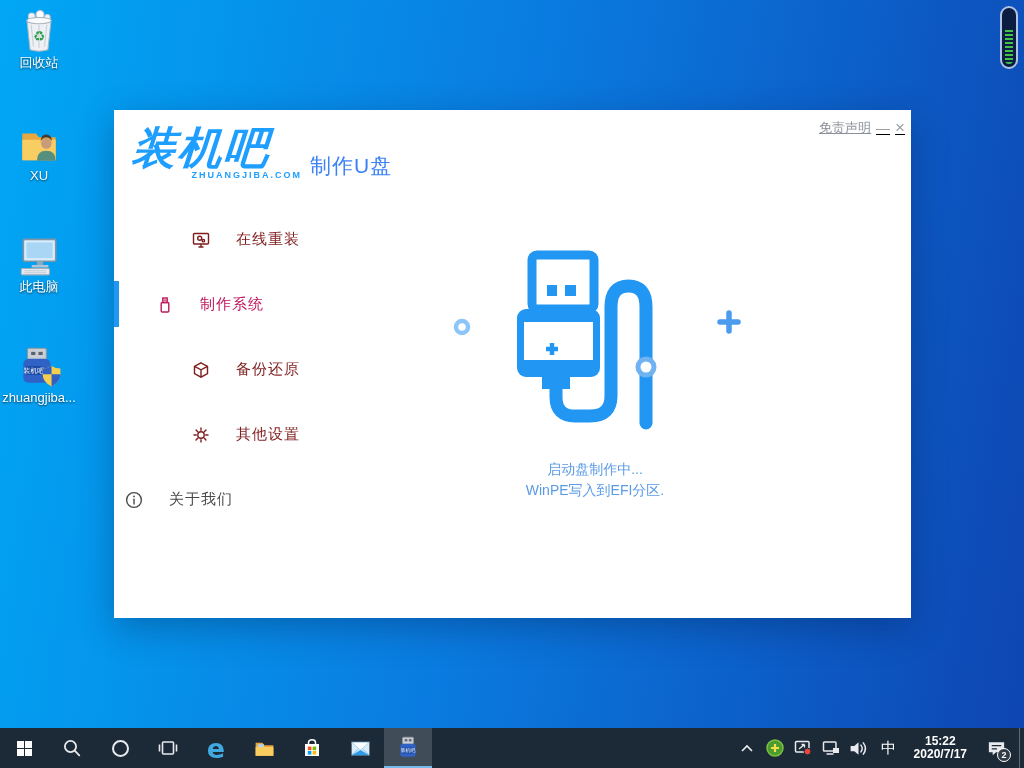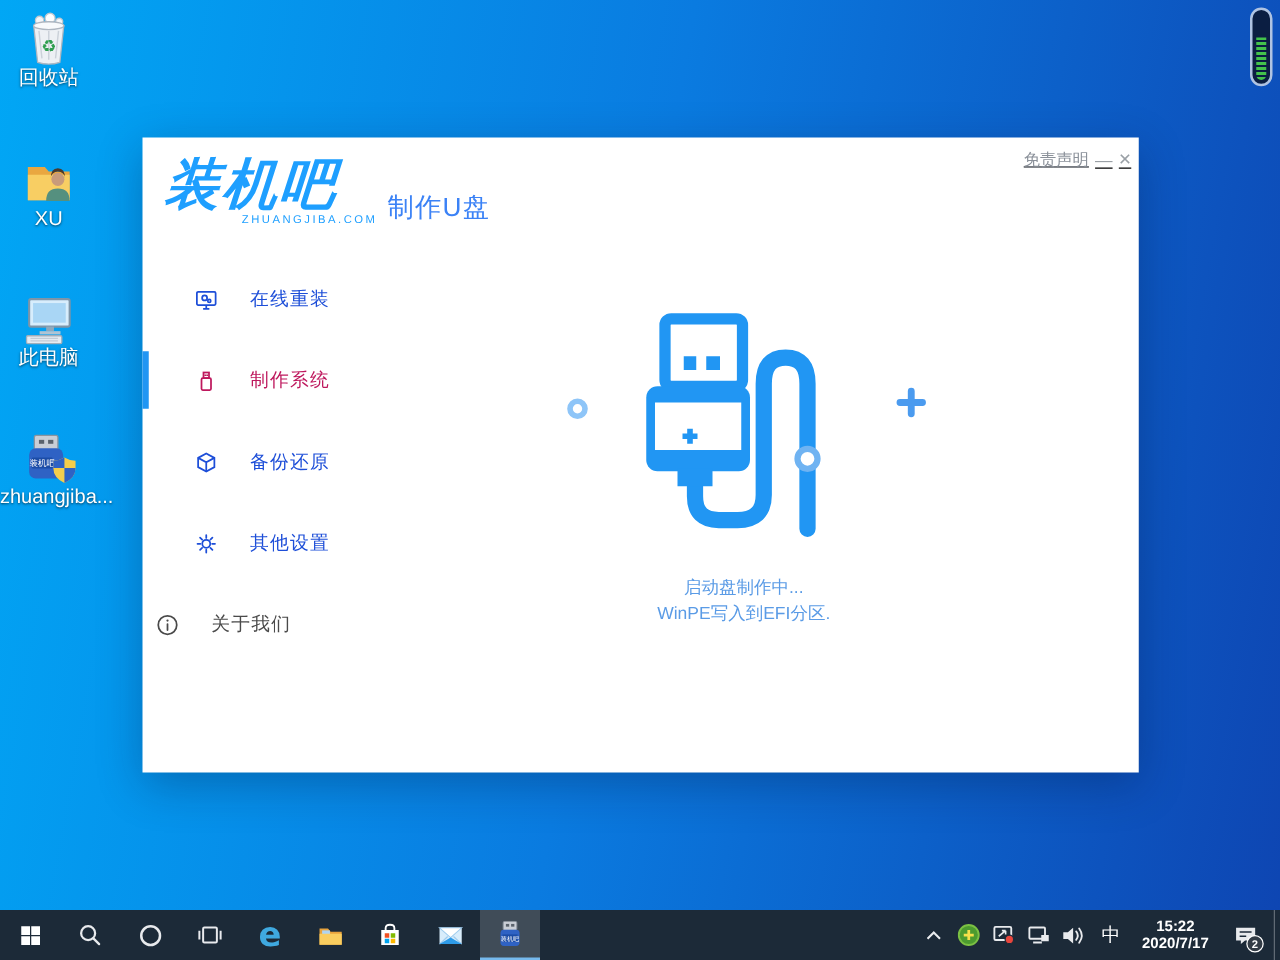--- a/index.html
+++ b/index.html
@@ -6,53 +6,53 @@
   html,body { width:1024px; height:768px; overflow:hidden; }
   body { font-family:"Liberation Sans","DejaVu Sans",sans-serif; }
 
   .stage{ position:relative; width:1024px; height:768px; overflow:hidden;
     background:linear-gradient(100deg,#01A7F5 0%,#0A7BE0 48%,#0E45B2 100%); }
 
   
   .d-col{ position:absolute; left:0; top:4px; width:78px; }
   .d-icon{ position:relative; width:78px; text-align:center; cursor:default; }
   .d-icon svg{ display:block; margin:0 auto; }
-  .d-label{ margin-top:2px; font-size:16px; color:#fff; text-shadow:0 1px 2px rgba(0,0,0,.65);
+  .d-label{ margin-top:2px; font-size:13px; color:#fff; text-shadow:0 1px 2px rgba(0,0,0,.65);
     line-height:13px; white-space:nowrap; }
   .di-1{ margin-top:4px; } .di-2{ margin-top:52px; } .di-3{ margin-top:50px; } .di-4{ margin-top:50px; }
 
   
   .v-widget{ position:absolute; left:1000px; top:6px; width:18px; height:63px;
     border:2px solid #AFC3E2; border-radius:9px; background:#0B1E42; }
   .v-widget .stripes{ position:absolute; left:3px; right:3px; bottom:3px; height:34px;
     border-radius:0 0 5px 5px;
     background:repeating-linear-gradient(180deg,#43C24B 0 2px,#0B1E42 2px 4px); }
 
   
   .win{ position:absolute; left:114px; top:110px; width:797px; height:508px;
     background:#fff; box-shadow:0 10px 34px rgba(0,20,60,.30); }
 
   .logo{ position:absolute; left:18px; top:14px; width:170px; }
   .logo-main{ font-size:44px; font-weight:bold; font-style:italic; letter-spacing:2px;
     color:#1E9FFF; transform:skewX(-4deg); line-height:1.1; white-space:nowrap; }
   .logo-sub{ margin-top:-2px; text-align:right; font-size:9px; letter-spacing:2px;
-    color:#1E9FFF; font-weight:normal; }
+    color:#1E9FFF; font-weight:bold; }
 
   .page-title{ position:absolute; left:196px; top:42px; font-size:21px; color:#3b82f6; letter-spacing:1px; }
 
   .tb-actions{ position:absolute; top:9px; right:6px; display:flex; align-items:center; gap:5px;text-decoration:underline; }
   .disclaimer{ font-size:13px; color:#8A9099; text-decoration:underline; cursor:pointer; }
   .win-min{ font-size:14px; color:#9AA0A6; cursor:pointer; line-height:14px; }
   .win-close{ font-size:17px; color:#9AA0A6; cursor:pointer; line-height:16px; }
 
   .nav{ position:absolute; left:0; top:97px; width:210px; }
   .nav-item{ display:flex; align-items:center; height:65px; padding-left:41px; cursor:pointer; }
   .nav-item svg{ flex:0 0 20px; margin-right:25px; }
   .nav-label{ font-size:15px; letter-spacing:1px; }
-  .nav-muted{ color:#1d4ed8; }
+  .nav-muted{ color:#7f1d1d;margin-left:36px; }
   .nav-active{ color:#be185d; }
   .nav-dark{ color:#4A4A4A;padding-left:10px; }
   .nav-indicator{ position:absolute; left:0; top:171px; width:5px; height:46px; background:#2196F3; }
 
   .usb-art{ position:absolute; left:330px; top:135px; }
   .status{ position:absolute; left:281px; top:349px; width:400px; text-align:center;
     font-size:14px; color:#5A9BE6; line-height:21px; }
 
   
   .taskbar{ position:absolute; left:0; bottom:0; width:1024px; height:40px;

